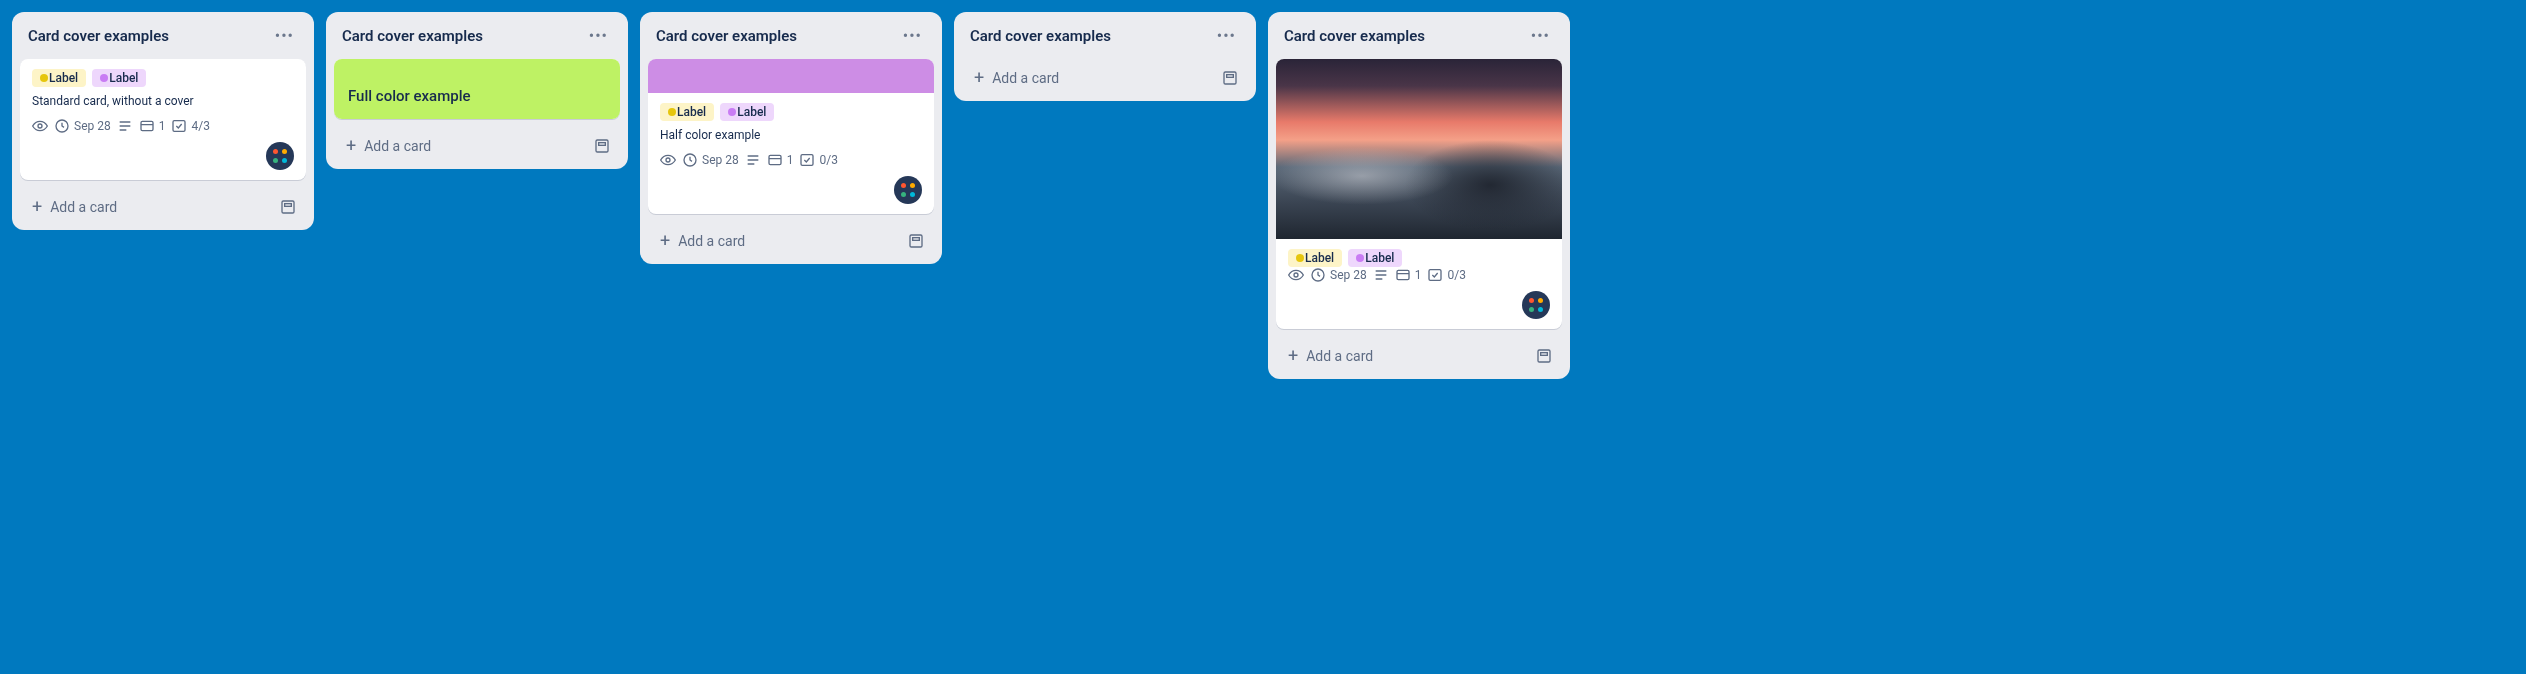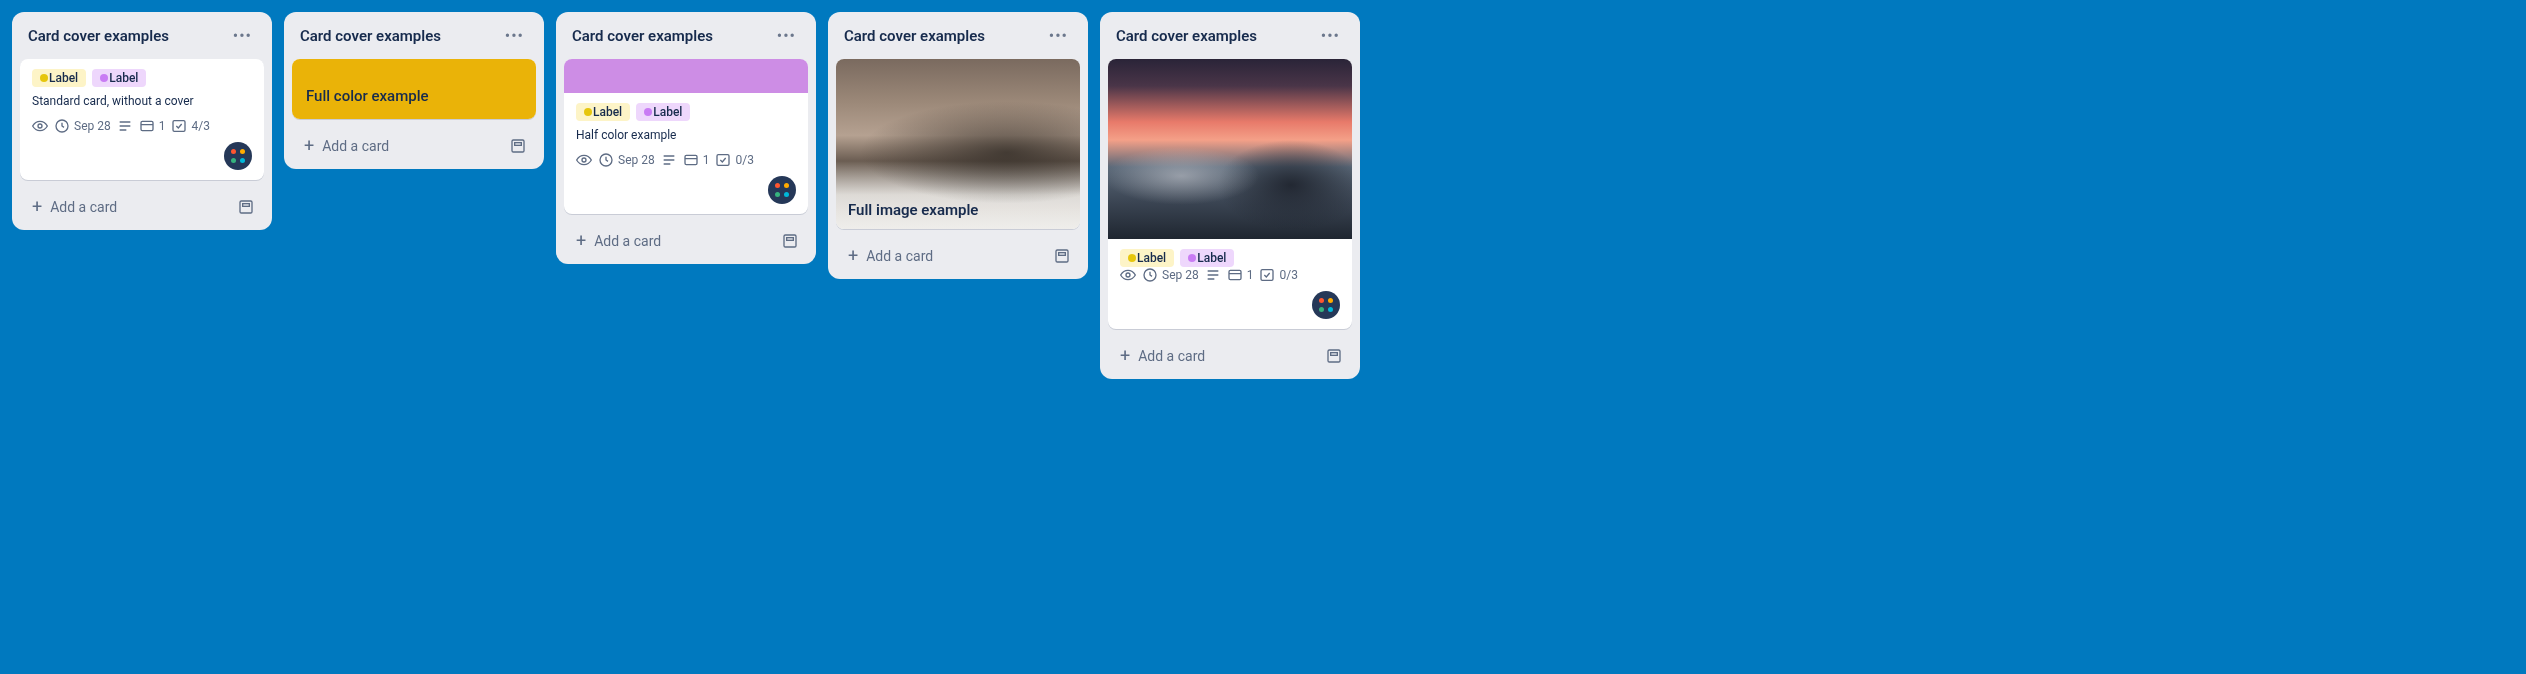--- a/index.html
+++ b/index.html
@@ -10,21 +10,21 @@
       overflow-x: auto;
     }
     .board {
       display: flex;
       gap: 12px;
       align-items: flex-start;
     }
     .list {
       background: #EBECF0;
       border-radius: 12px;
-      width: 260px;
+      width: 302px;
       flex-shrink: 0;
       padding: 8px;
       display: flex;
       flex-direction: column;
       gap: 8px;
     }
     .list-header {
       display: flex;
       align-items: center;
       justify-content: space-between;
@@ -138,21 +138,21 @@
     .template-btn {
       color: #5E6C84;
       cursor: pointer;
       padding: 4px;
       display: flex;
       align-items: center;
     }
     .template-btn svg { width: 16px; height: 16px; }
     
     .cover-full-color {
-      background: #eab308;
+      background: #bef264;
       padding: 28px 27px 14px 14px;
     }
     .cover-full-color .card-title-on-cover {
       font-size: 15px;
       font-weight: 500;
       color: #172B4D;
     }
     
     .cover-strip {
       height: 34px;
@@ -363,101 +363,96 @@
             <rect x="7" y="7" width="10" height="4"></rect>
           </svg>
         </div>
   </div>
     </div>
     <div class="list">
       <div class="list-header">
     <div class="list-title">Card cover examples</div>
     <div class="list-menu">•••</div>
   </div>
+      <div class="list-footer">
+    <div class="add-card-btn">
+          <span class="plus">+</span>
+          <span>Add a card</span>
+        </div>
+    <div class="template-btn">
+          <svg viewBox="0 0 24 24" fill="none" stroke="currentColor" stroke-width="2">
+            <rect x="3" y="3" width="18" height="18" rx="2"></rect>
+            <rect x="7" y="7" width="10" height="4"></rect>
+          </svg>
+        </div>
+  </div>
+    </div>
+    <div class="list">
+      <div class="list-header">
+    <div class="list-title">Card cover examples</div>
+    <div class="list-menu">•••</div>
+  </div>
       <div class="card">
-        <div class="cover-full-image">
-          <div class="card-title-on-cover">Full image example</div>
+        <div class="cover-half-image"></div>
+        <div class="card-labels">
+          <span class="label label-yellow">
+            <span class="label-dot"></span>
+            <span>Label</span>
+          </span>
+          <span class="label label-purple">
+            <span class="label-dot"></span>
+            <span>Label</span>
+          </span>
+        </div>
+        <div class="card-badges">
+          <span class="badge">
+            <svg viewBox="0 0 24 24" fill="none" stroke="currentColor" stroke-width="2">
+              <path d="M1 12s4-7 11-7 11 7 11 7-4 7-11 7S1 12 1 12z"></path>
+              <circle cx="12" cy="12" r="3"></circle>
+            </svg>
+          </span>
+          <span class="badge">
+            <svg viewBox="0 0 24 24" fill="none" stroke="currentColor" stroke-width="2">
+              <circle cx="12" cy="12" r="9"></circle>
+              <path d="M12 7v5l3 2"></path>
+            </svg>
+            <span>Sep 28</span>
+          </span>
+          <span class="badge">
+            <svg viewBox="0 0 24 24" fill="none" stroke="currentColor" stroke-width="2">
+              <line x1="4" y1="6" x2="20" y2="6"></line>
+              <line x1="4" y1="12" x2="20" y2="12"></line>
+              <line x1="4" y1="18" x2="14" y2="18"></line>
+            </svg>
+          </span>
+          <span class="badge">
+            <svg viewBox="0 0 24 24" fill="none" stroke="currentColor" stroke-width="2">
+              <rect x="3" y="5" width="18" height="14" rx="2"></rect>
+              <line x1="3" y1="10" x2="21" y2="10"></line>
+            </svg>
+            <span>1</span>
+          </span>
+          <span class="badge">
+            <svg viewBox="0 0 24 24" fill="none" stroke="currentColor" stroke-width="2">
+              <rect x="3" y="4" width="18" height="16" rx="2"></rect>
+              <path d="M8 12l3 3 5-6"></path>
+            </svg>
+            <span>0/3</span>
+          </span>
+        </div>
+        <div class="card-members">
+          <div class="avatar"></div>
         </div>
       </div>
       <div class="list-footer">
     <div class="add-card-btn">
           <span class="plus">+</span>
           <span>Add a card</span>
         </div>
     <div class="template-btn">
           <svg viewBox="0 0 24 24" fill="none" stroke="currentColor" stroke-width="2">
             <rect x="3" y="3" width="18" height="18" rx="2"></rect>
             <rect x="7" y="7" width="10" height="4"></rect>
           </svg>
         </div>
   </div>
     </div>
-    <div class="list">
-      <div class="list-header">
-    <div class="list-title">Card cover examples</div>
-    <div class="list-menu">•••</div>
-  </div>
-      <div class="card">
-        <div class="cover-half-image"></div>
-        <div class="card-labels">
-          <span class="label label-yellow">
-            <span class="label-dot"></span>
-            <span>Label</span>
-          </span>
-          <span class="label label-purple">
-            <span class="label-dot"></span>
-            <span>Label</span>
-          </span>
-        </div>
-        <div class="card-badges">
-          <span class="badge">
-            <svg viewBox="0 0 24 24" fill="none" stroke="currentColor" stroke-width="2">
-              <path d="M1 12s4-7 11-7 11 7 11 7-4 7-11 7S1 12 1 12z"></path>
-              <circle cx="12" cy="12" r="3"></circle>
-            </svg>
-          </span>
-          <span class="badge">
-            <svg viewBox="0 0 24 24" fill="none" stroke="currentColor" stroke-width="2">
-              <circle cx="12" cy="12" r="9"></circle>
-              <path d="M12 7v5l3 2"></path>
-            </svg>
-            <span>Sep 28</span>
-          </span>
-          <span class="badge">
-            <svg viewBox="0 0 24 24" fill="none" stroke="currentColor" stroke-width="2">
-              <line x1="4" y1="6" x2="20" y2="6"></line>
-              <line x1="4" y1="12" x2="20" y2="12"></line>
-              <line x1="4" y1="18" x2="14" y2="18"></line>
-            </svg>
-          </span>
-          <span class="badge">
-            <svg viewBox="0 0 24 24" fill="none" stroke="currentColor" stroke-width="2">
-              <rect x="3" y="5" width="18" height="14" rx="2"></rect>
-              <line x1="3" y1="10" x2="21" y2="10"></line>
-            </svg>
-            <span>1</span>
-          </span>
-          <span class="badge">
-            <svg viewBox="0 0 24 24" fill="none" stroke="currentColor" stroke-width="2">
-              <rect x="3" y="4" width="18" height="16" rx="2"></rect>
-              <path d="M8 12l3 3 5-6"></path>
-            </svg>
-            <span>0/3</span>
-          </span>
-        </div>
-        <div class="card-members">
-          <div class="avatar"></div>
-        </div>
-      </div>
-      <div class="list-footer">
-    <div class="add-card-btn">
-          <span class="plus">+</span>
-          <span>Add a card</span>
-        </div>
-    <div class="template-btn">
-          <svg viewBox="0 0 24 24" fill="none" stroke="currentColor" stroke-width="2">
-            <rect x="3" y="3" width="18" height="18" rx="2"></rect>
-            <rect x="7" y="7" width="10" height="4"></rect>
-          </svg>
-        </div>
-  </div>
-    </div>
   </div>
 
 </body></html>

